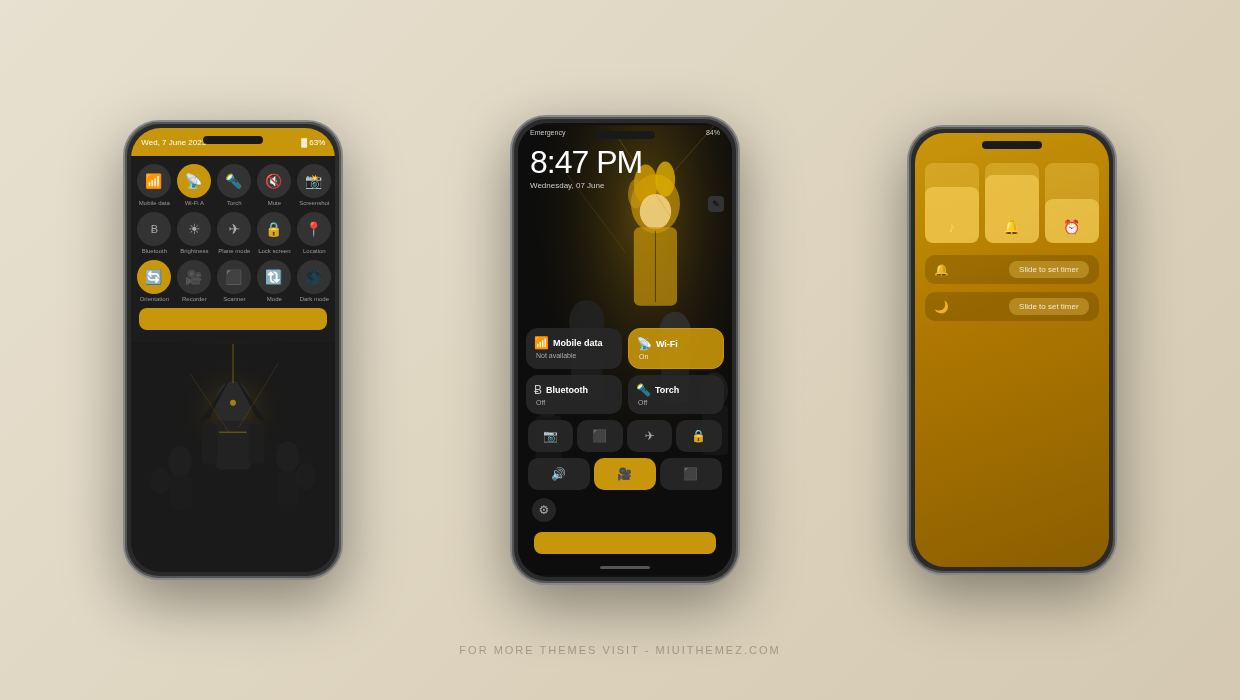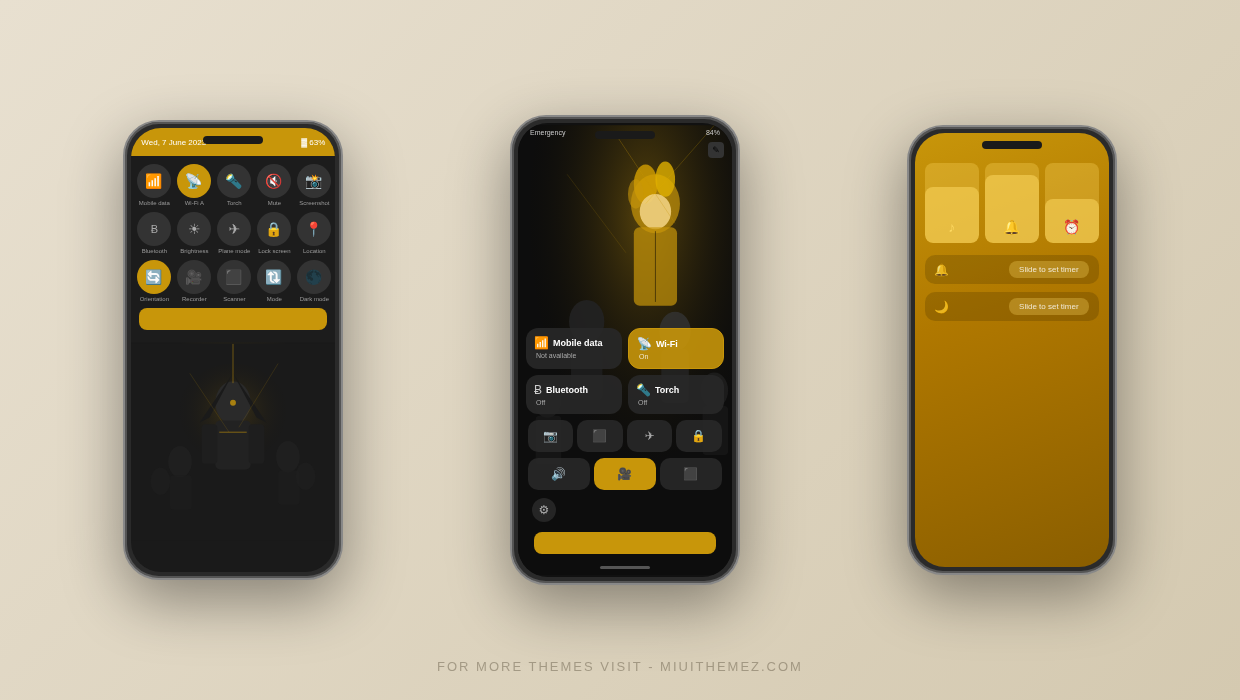--- a/index.html
+++ b/index.html
@@ -20,25 +20,25 @@
       background: linear-gradient(135deg, #e8e0d0 0%, #d4c9b0 100%);
       display: flex;
       align-items: center;
       justify-content: space-around;
       padding: 20px 40px;
       position: relative;
     }
 
     .watermark {
       position: absolute;
-      bottom: 26px;
+      bottom: 44px;
       left: 50%;
       transform: translateX(-50%);
       color: rgba(80,70,50,0.4);
-      font-size: 13px;
+      font-size: 11px;
       letter-spacing: 2px;
       font-weight: 500;
       white-space: nowrap;
     }
 
     
     .phone {
       width: 220px;
       height: 460px;
       border-radius: 36px;
@@ -613,20 +613,24 @@
         </svg>
       </div>
 
       <div style="position:relative;z-index:1;display:flex;flex-direction:column;height:100%;">
 
         <div class="p2-status">
           <span>Emergency</span>
           <span>84%</span>
         </div>
 
+        <div class="p2-time">
+          <div class="p2-time-big">8:47 PM</div>
+          <div class="p2-time-date">Wednesday, 07 June</div>
+        </div>
 
         <div class="p2-icons-row">
           <div class="p2-icon-sm">✎</div>
         </div>
 
         <div style="flex:1;"></div>
 
         <div class="p2-controls">
 
           <div class="p2-row">

